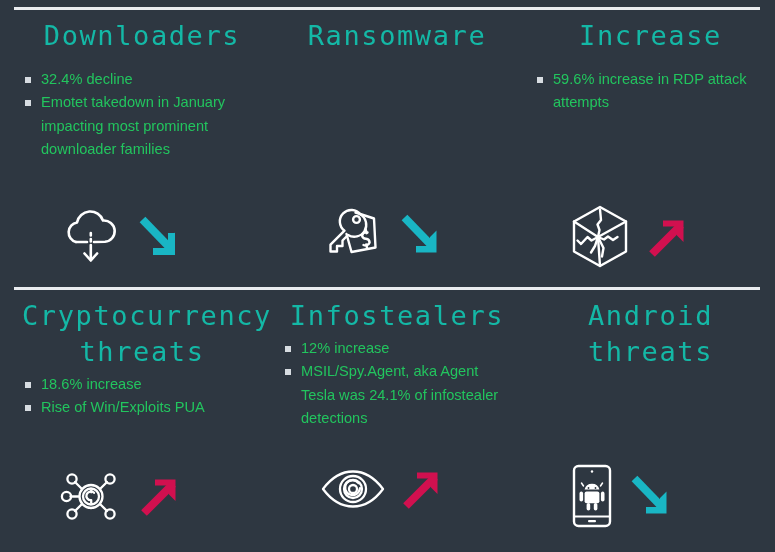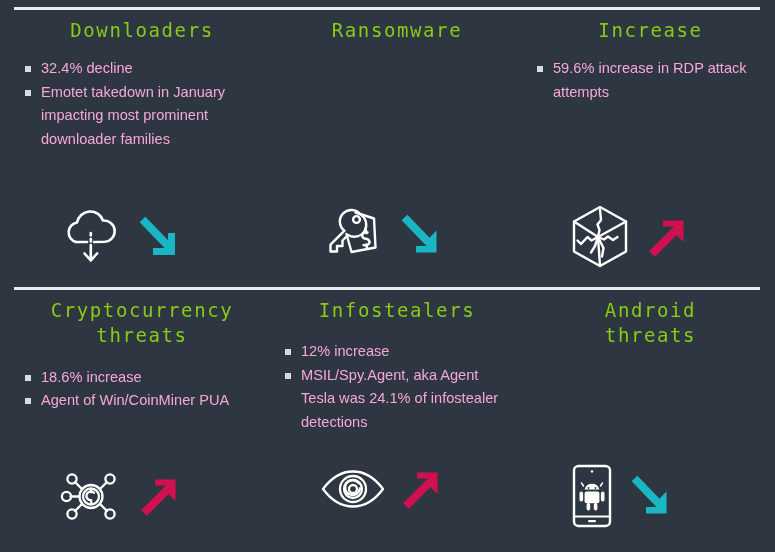--- a/index.html
+++ b/index.html
@@ -43,41 +43,41 @@
     position: relative;
     box-sizing: border-box;
   }
   .card.c1 { width: 272px; padding-left: 22px; padding-right: 10px; }
   .card.c2 { width: 250px; padding-left: 10px; padding-right: 10px; }
   .card.c3 { width: 253px; padding-left: 12px; padding-right: 8px; }
 
   .card-title {
     text-align: center;
     font-family: "DejaVu Sans Mono", "Liberation Mono", monospace;
-    font-size: 19px;
+    font-size: 27px;
     font-weight: 400;
     letter-spacing: 1.6px;
-    color: #84cc16;
+    color: #14b8a6;
     line-height: 1.33;
     margin: 0 0 14px 0;
     white-space: pre-line;
   }
-  .r2 .card-title { margin-bottom: 17px; }
+  .r2 .card-title { margin-bottom: 3px; }
 
   ul.bullets {
     list-style: none;
     margin: 0;
     padding: 0;
   }
   ul.bullets li {
     position: relative;
     padding-left: 19px;
     font-size: 14.6px;
     line-height: 23.5px;
-    color: #f9a8d4;
+    color: #22c55e;
     margin-bottom: 0px;
   }
   ul.bullets li::before {
     content: "";
     position: absolute;
     left: 3px;
     top: 9px;
     width: 6px;
     height: 6px;
     background: #d7dce1;
@@ -175,21 +175,21 @@
     </div>
   </div>
 
   <div class="row r2">
 
     <div class="card c1">
       <div class="card-title">Cryptocurrency
 threats</div>
       <ul class="bullets">
         <li>18.6% increase</li>
-        <li>Agent of Win/CoinMiner PUA</li>
+        <li>Rise of Win/Exploits PUA</li>
       </ul>
       <div class="iconrow">
         <svg class="glyph" width="66" height="66" viewBox="0 0 66 66" fill="none">
           <g stroke="#ffffff" stroke-width="2.3" stroke-linecap="round" stroke-linejoin="round">
             <path d="M24 26 L17 19 M42 26 L49 19 M24 41 L17 48 M42 41 L49 48 M21 33.5 L12.5 33.5"></path>
             <circle cx="33" cy="33.5" r="11.5"></circle>
             <circle cx="33" cy="33.5" r="8"></circle>
             <circle cx="14" cy="16" r="4.6"></circle>
             <circle cx="52" cy="16" r="4.6"></circle>
             <circle cx="14" cy="51" r="4.6"></circle>

